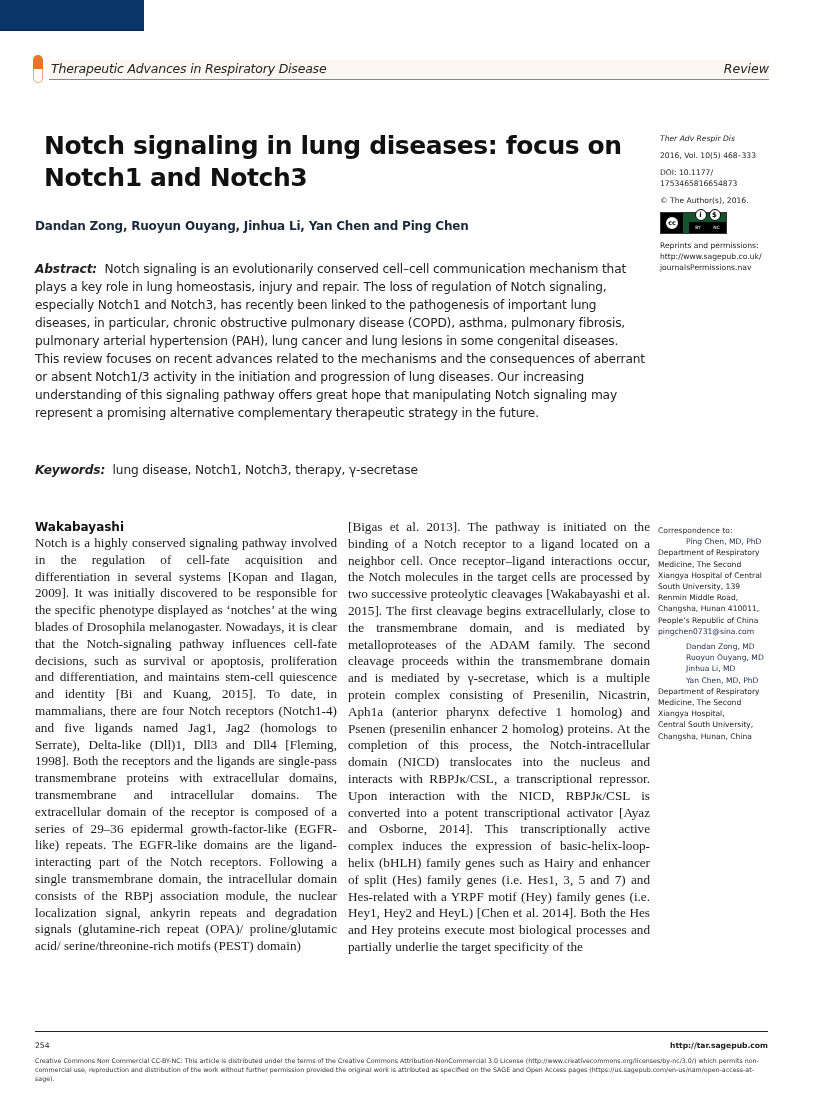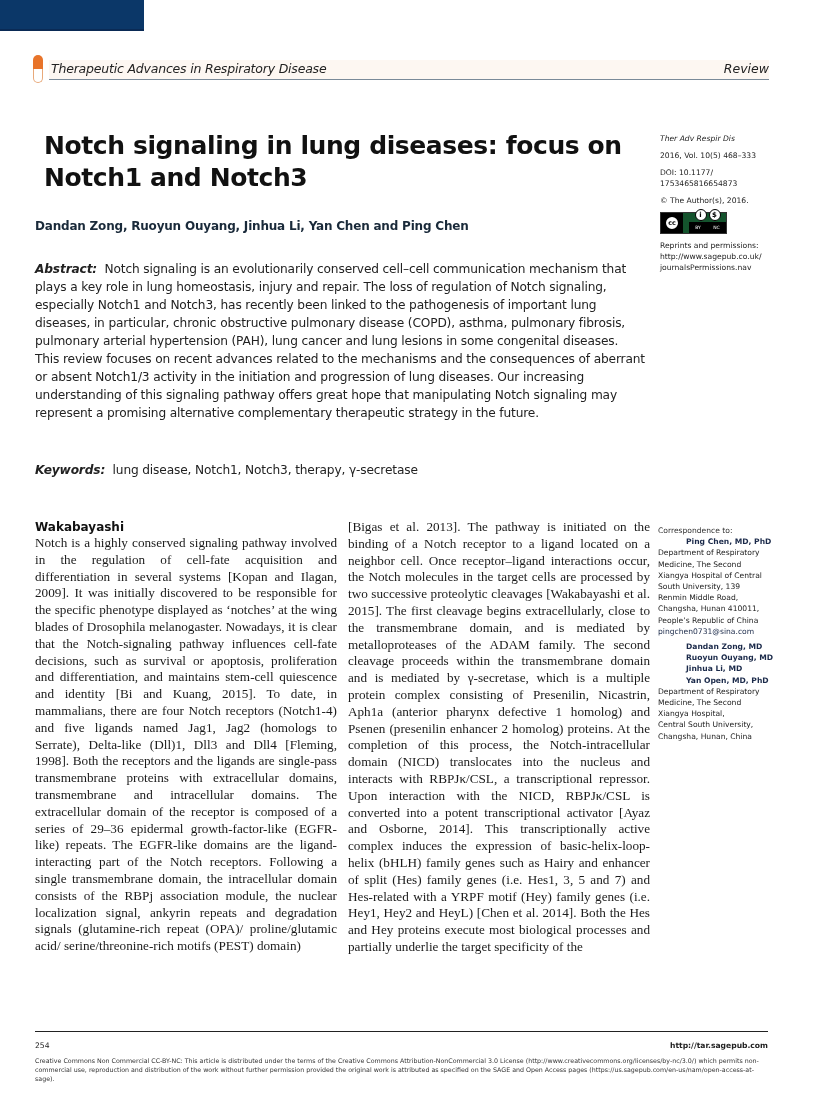--- a/index.html
+++ b/index.html
@@ -36,21 +36,21 @@
   .cc-icons span { width: 12px; height: 12px; border-radius: 50%; background: #fff; border: 1.5px solid #000; font-size: 7px; font-weight: bold; display: flex; align-items: center; justify-content: center; color: #000; }
   .cc-labels { width: 100%; background: #000; color: #fff; font-size: 4.5px; display: flex; justify-content: space-around; margin-top: 1px; }
 
   .col { position: absolute; top: 519px; width: 302px; font-family: "Liberation Serif", "DejaVu Serif", serif; font-size: 13.2px; line-height: 16.8px; color: #1a1a1a; text-align: justify; hyphens: manual; }
   .col-left { left: 35px; }
   .col-mid { left: 348px; }
   .section-heading { font-family: "DejaVu Sans", sans-serif; font-weight: bold; font-size: 12px; line-height: 16px; color: #111; text-align: left; }
 
   .corr { position: absolute; left: 658px; top: 525px; width: 165px; font-size: 7.6px; line-height: 11.2px; color: #222; }
   .corr .lbl { color: #333; }
-  .corr .name { font-weight: bold; color: #1b2a4a; padding-left: 28px; }
+  .corr .name { font-weight: normal; color: #1b2a4a; padding-left: 28px; }
   .corr .email { color: #1b2a4a; }
   .corr .gap { height: 4px; }
 
   .footer-rule { position: absolute; left: 35px; top: 1031px; width: 733px; height: 1px; background: #222; }
   .page-num { position: absolute; left: 35px; top: 1041px; font-size: 7.6px; color: #222; }
   .footer-url { position: absolute; right: 59px; top: 1041px; font-size: 7.6px; font-weight: bold; color: #222; }
   .license { position: absolute; left: 35px; top: 1056px; width: 735px; font-size: 6.3px; line-height: 9px; color: #333; }
 </style>
 </head>
 <body>
@@ -128,21 +128,21 @@
   <div>Xiangya Hospital of Central</div>
   <div>South University, 139</div>
   <div>Renmin Middle Road,</div>
   <div>Changsha, Hunan 410011,</div>
   <div>People’s Republic of China</div>
   <div class="email">pingchen0731@sina.com</div>
   <div class="gap"></div>
   <div class="name">Dandan Zong, MD</div>
   <div class="name">Ruoyun Ouyang, MD</div>
   <div class="name">Jinhua Li, MD</div>
-  <div class="name">Yan Open, MD, PhD</div>
+  <div class="name">Yan Chen, MD, PhD</div>
   <div>Department of Respiratory</div>
   <div>Medicine, The Second</div>
   <div>Xiangya Hospital,</div>
   <div>Central South University,</div>
   <div>Changsha, Hunan, China</div>
 </aside>
 
 <div class="footer-rule"></div>
 <div class="page-num">254</div>
 <div class="footer-url">http://tar.sagepub.com</div>

